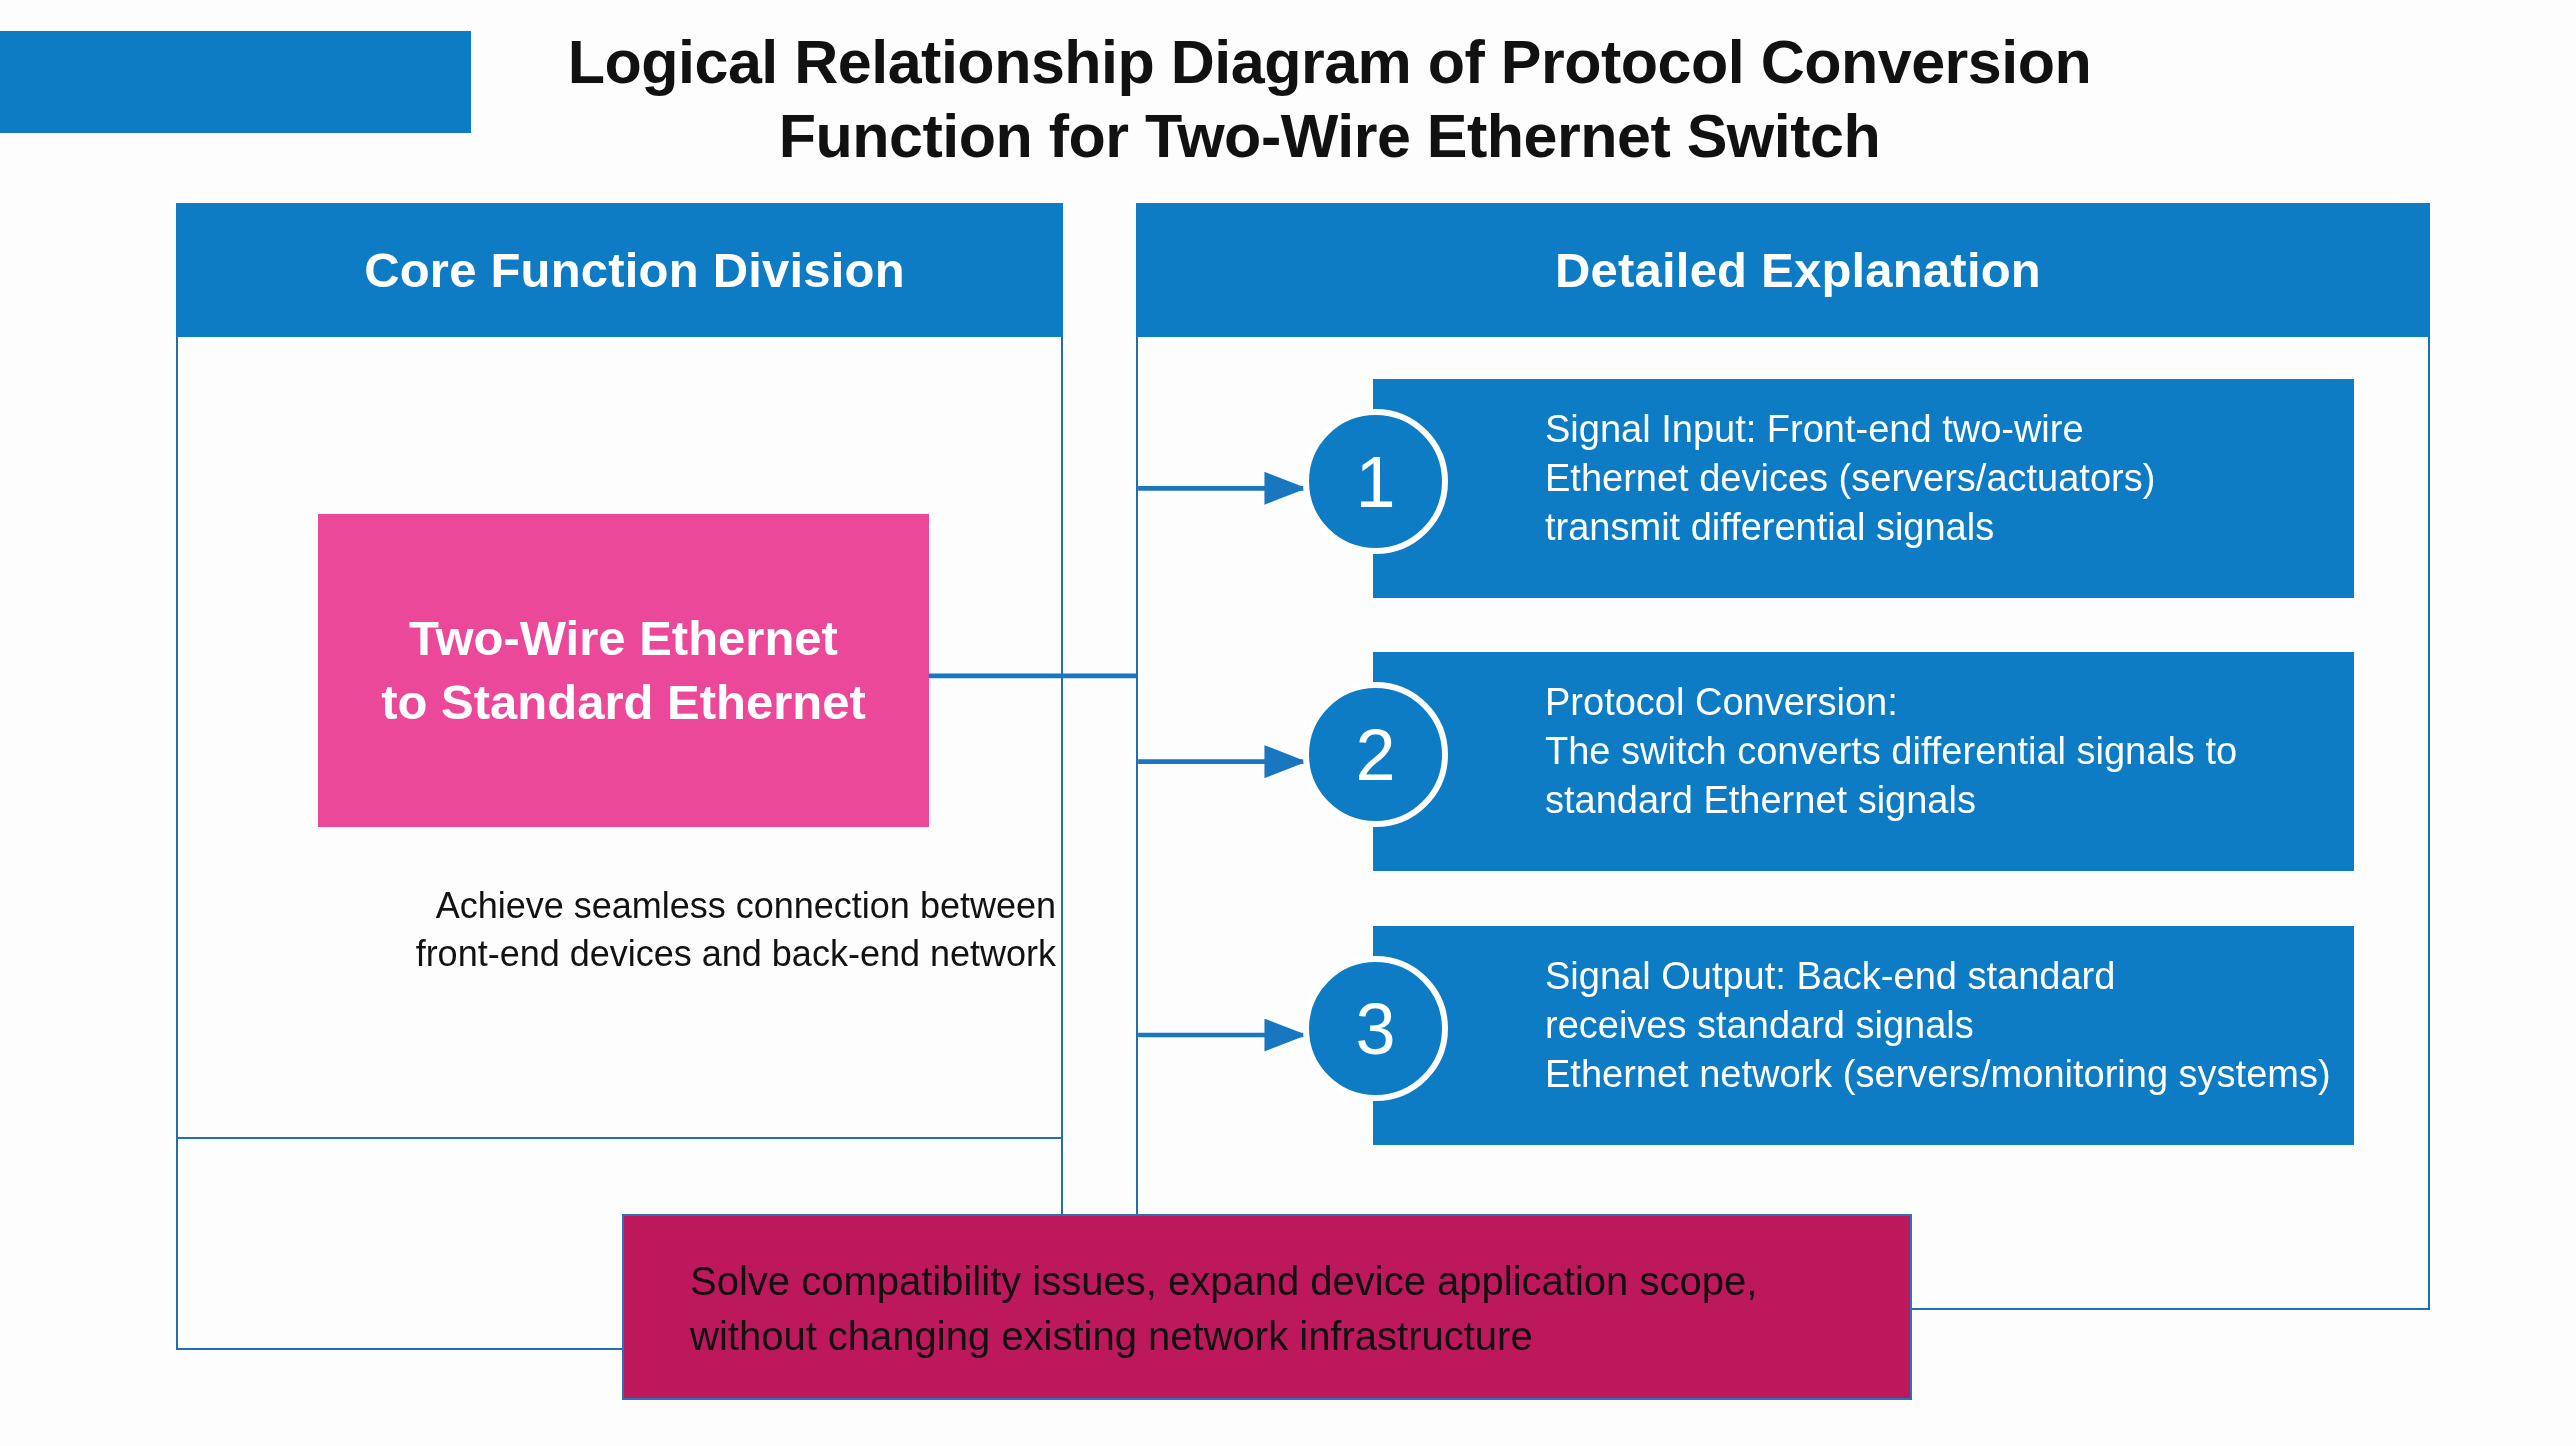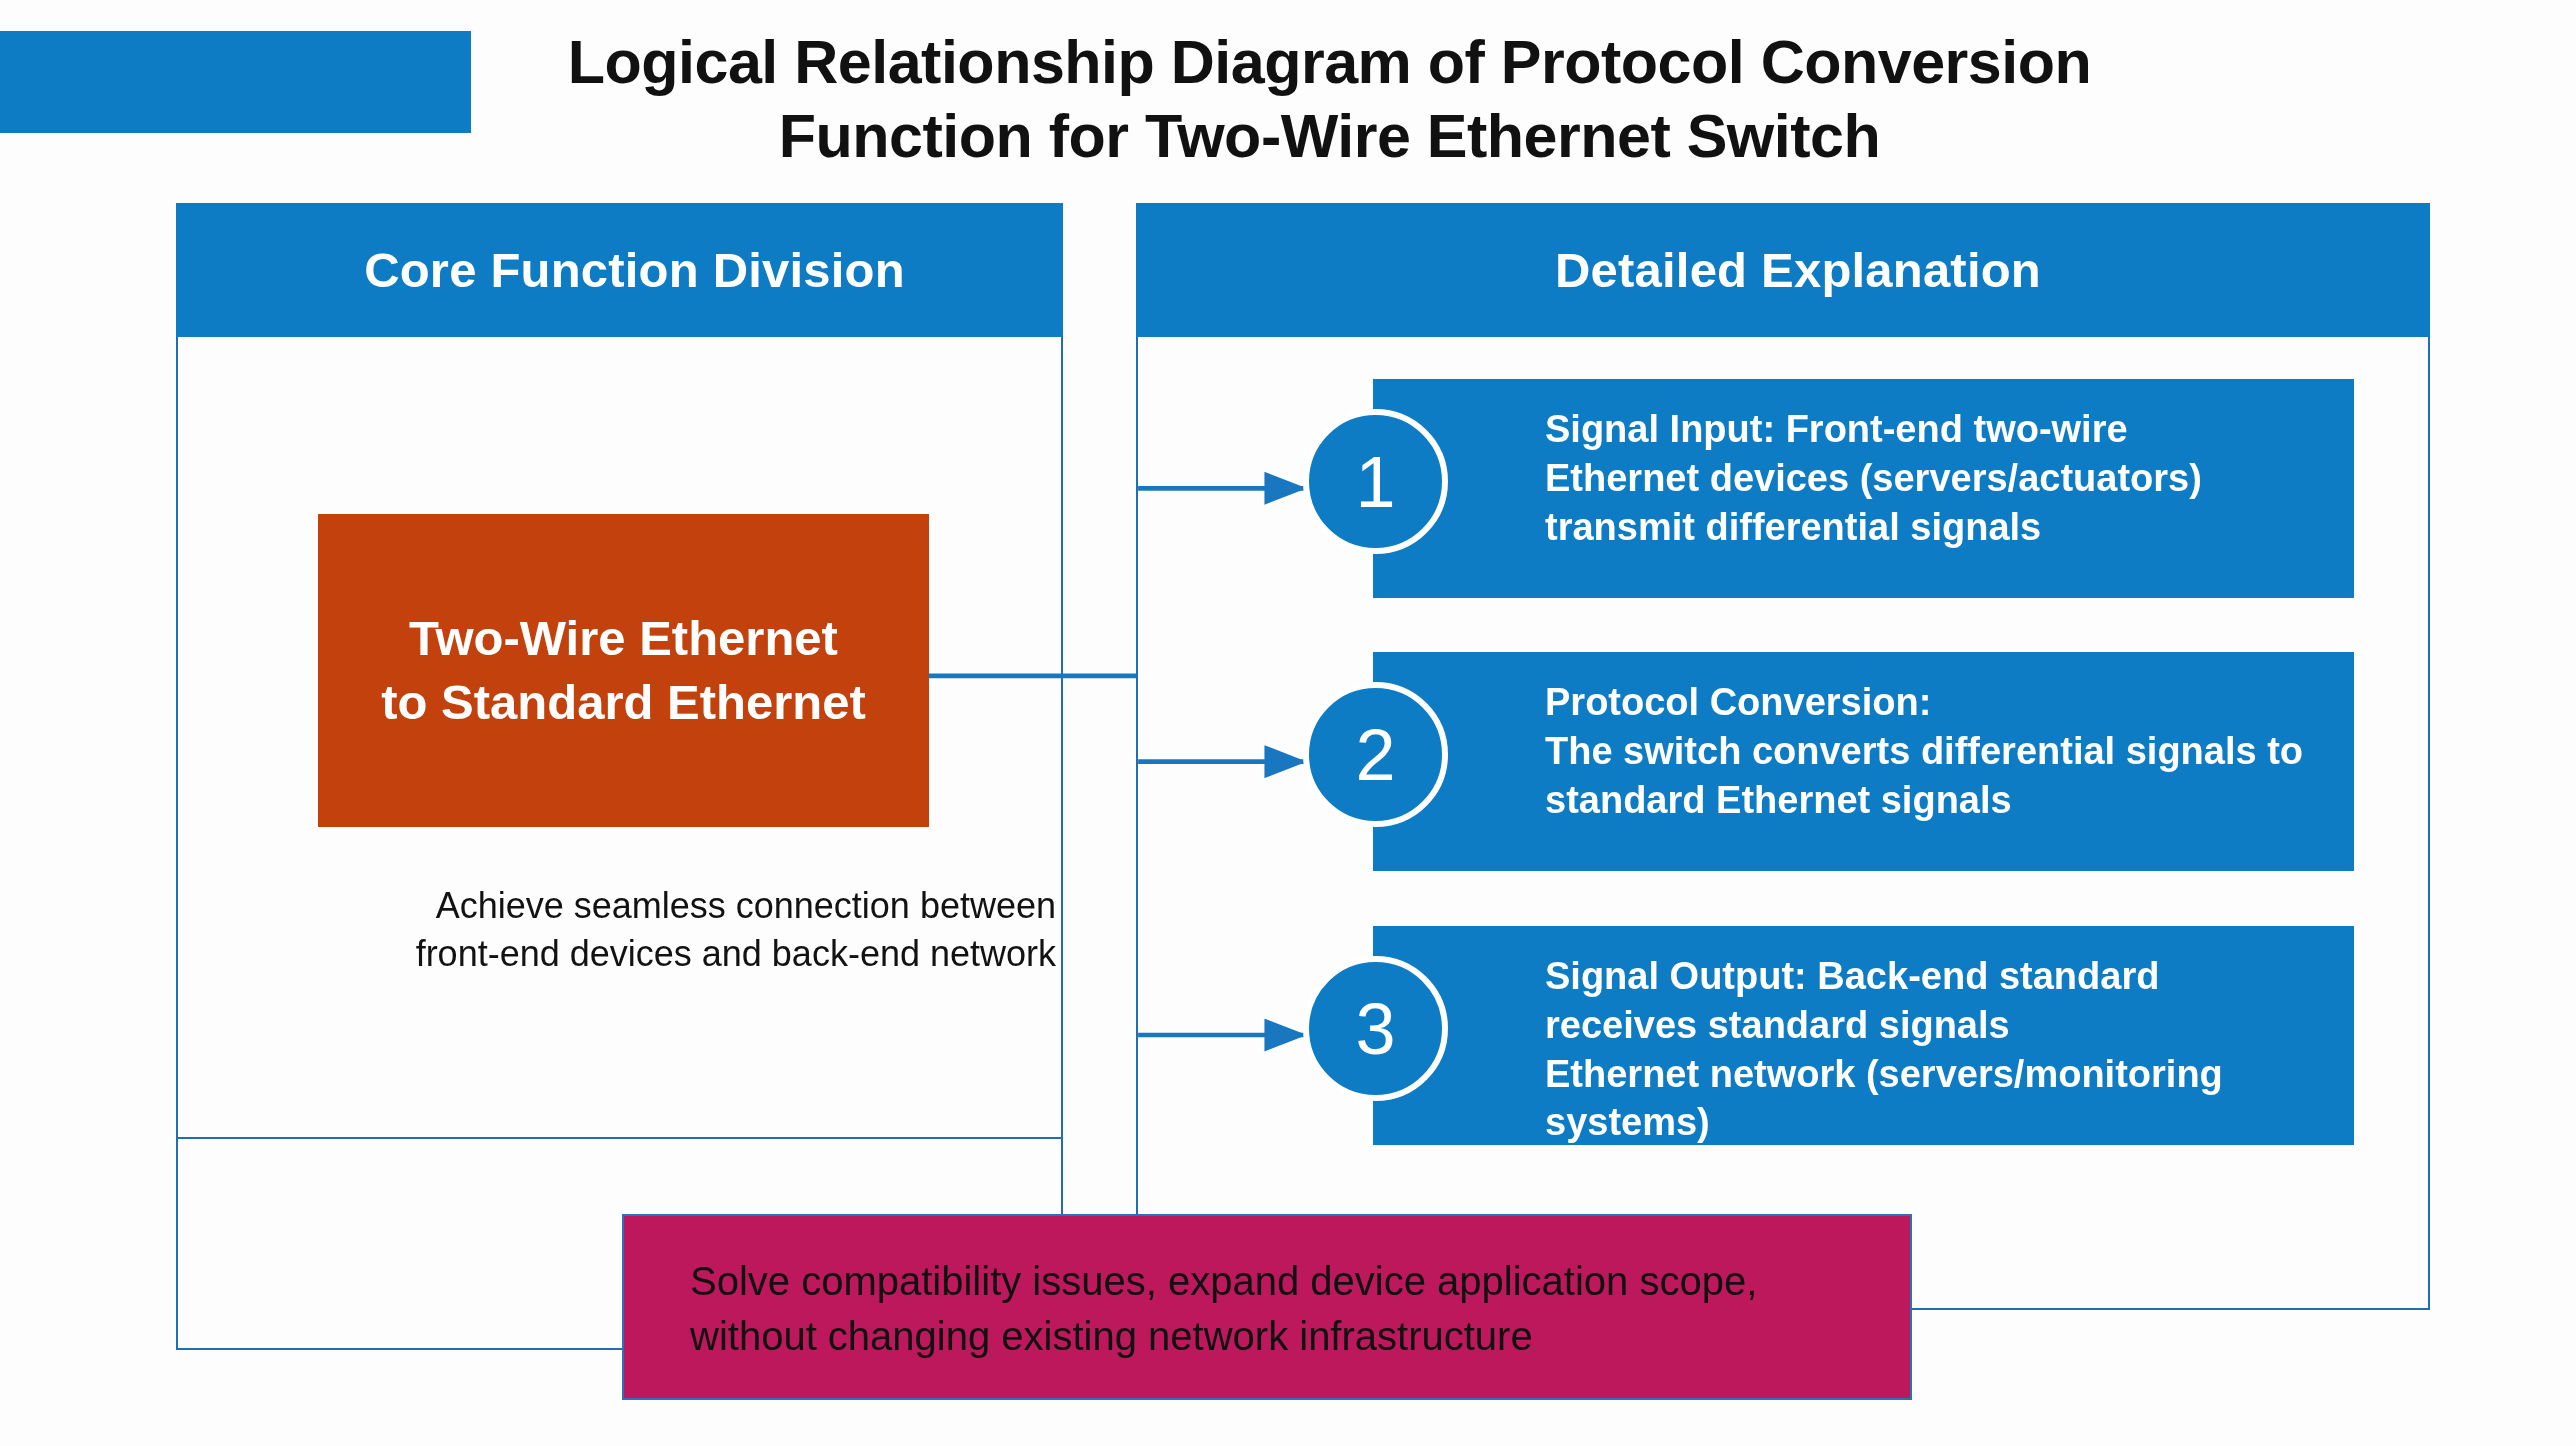--- a/index.html
+++ b/index.html
@@ -50,21 +50,21 @@
     letter-spacing:0.2px;
     box-sizing:border-box;
     padding-left:30px;
   }
   .head-left{left:176px;top:203px;width:887px;height:134px;}
   .head-right{left:1136px;top:203px;width:1294px;height:134px;}
 
   
   .core-card{
     position:absolute;left:318px;top:514px;width:611px;height:313px;
-    background:#c2410c;
+    background:#ec4899;
     color:#ffffff;
     display:flex;align-items:center;justify-content:center;
     flex-direction:column;
     font-size:49px;font-weight:bold;line-height:1.30;
     text-align:center;
     box-sizing:border-box;
   }
   .core-card span{display:block;}
 
   .core-caption{
@@ -87,21 +87,21 @@
     position:absolute;left:0;top:0;
     width:981px;height:219px;
     background:#0d7cc4;
   }
   .step .card-text{
     position:absolute;left:172px;top:26.4px;width:792px;
     color:#ffffff;
     font-size:38px;line-height:1.28;
     font-weight:500;
   }
-  .step .card-text span{display:block;font-weight:bold;}
+  .step .card-text span{display:block;}
   .step .badge{
     position:absolute;
     left:-70px;top:30px;
     width:145px;height:145px;
     border-radius:50%;
     background:#0d7cc4;
     border:6.6px solid #ffffff;
     box-sizing:border-box;
     color:#ffffff;
     display:flex;align-items:center;justify-content:center;

